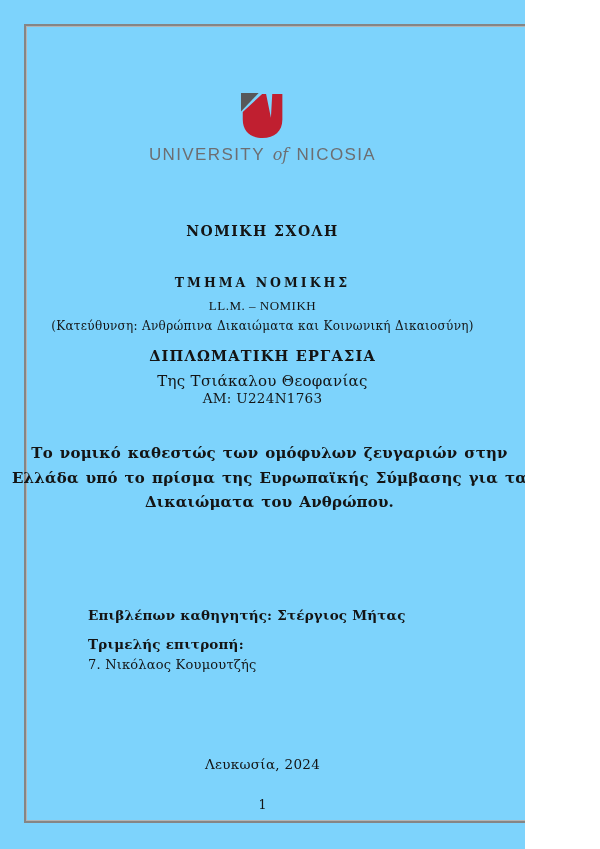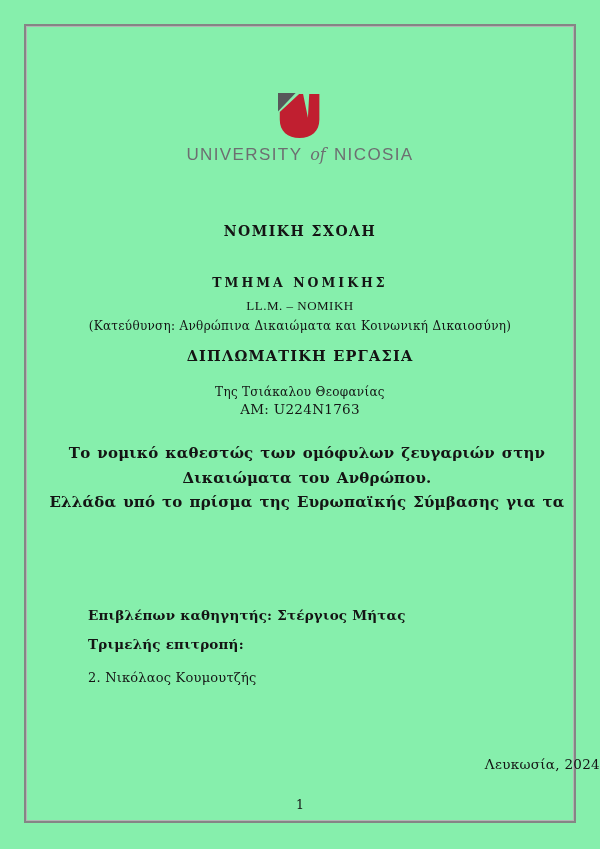--- a/index.html
+++ b/index.html
@@ -2,23 +2,23 @@
 <html><head>
 <meta charset="utf-8">
 <style>
   html, body {
     margin: 0;
     padding: 0;
     background: #ffffff;
   }
   .page {
     position: relative;
-    width: 600px;
+    width: 525px;
     height: 849px;
-    background: #86efac;
+    background: #7dd3fc;
     font-family: "DejaVu Serif", "Liberation Serif", serif;
     color: #141414;
     overflow: hidden;
   }
   
   .frame {
     position: absolute;
     left: 26px;
     top: 26px;
     width: 548px;
@@ -64,23 +64,23 @@
   }
   .program {
     font-size: 13px; letter-spacing: 0.5px; margin-bottom: 5px; font-family: Liberation Serif, serif;
   }
   .direction {
     font-size: 12px; letter-spacing: 0.3px;
   }
   
   .thesis-block { top: 347px; }
   .thesis-heading {
-    font-size: 14.5px; font-weight: bold; letter-spacing: 1.2px; margin-bottom: 20px;
+    font-size: 14.5px; font-weight: bold; letter-spacing: 1.2px; margin-bottom: 9px;
   }
-  .author { font-size: 12px; letter-spacing: 0.3px; line-height: 17px; }
+  .author { font-size: 15px; letter-spacing: 0.3px; line-height: 17px; }
   .student-id { font-size: 13.5px; letter-spacing: 0.3px; line-height: 16px; }
   
   .title-block {
     top: 441px;
     font-size: 15px;
     font-weight: bold;
     line-height: 24.5px;
     letter-spacing: 0.2px;
     word-spacing: 1.5px;
     padding-left: 7px;
@@ -90,25 +90,25 @@
   .committee-block {
     position: absolute;
     left: 88px;
     top: 607px;
     text-align: left;
   }
   .supervisor {
     font-size: 13.5px; font-weight: bold; letter-spacing: 0.2px; margin-bottom: 13px; text-align: center;
   }
   .committee-heading {
-    font-size: 13.5px; font-weight: bold; letter-spacing: 0.2px; margin-bottom: 18px; line-height: 16px;
+    font-size: 13.5px; font-weight: bold; letter-spacing: 0.2px; margin-bottom: 5px; line-height: 16px;
   }
   .member { font-size: 13px; line-height: 15px; letter-spacing: 0.2px; }
   
-  .location { top: 756px; font-size: 13.5px; letter-spacing: 0.3px; text-align: right; }
+  .location { top: 756px; font-size: 13.5px; letter-spacing: 0.3px; }
   .page-num { top: 797px; font-size: 12.5px; }
 </style>
 </head>
 <body>
 
 <div class="page">
 
   <div class="frame"></div>
 
   <div class="centered logo-wrap">
@@ -127,26 +127,26 @@
   </div>
 
   <div class="centered thesis-block">
     <div class="thesis-heading">ΔΙΠΛΩΜΑΤΙΚΗ ΕΡΓΑΣΙΑ</div>
     <div class="author">Της Τσιάκαλου Θεοφανίας</div>
     <div class="student-id">ΑΜ: U224N1763</div>
   </div>
 
   <div class="centered title-block">
     <div class="title-line">Το νομικό καθεστώς των ομόφυλων ζευγαριών στην</div>
+    <div class="title-line">Ελλάδα υπό το πρίσμα της Ευρωπαϊκής Σύμβασης για τα</div>
     <div class="title-line">Δικαιώματα του Ανθρώπου.</div>
-    <div class="title-line">Ελλάδα υπό το πρίσμα της Ευρωπαϊκής Σύμβασης για τα</div>
   </div>
 
   <div class="committee-block">
     <div class="supervisor">Επιβλέπων καθηγητής: Στέργιος Μήτας</div>
     <div class="committee-heading">Τριμελής επιτροπή:</div>
-    <div class="member">2. Νικόλαος Κουμουτζής</div>
+    <div class="member">7. Νικόλαος Κουμουτζής</div>
   </div>
 
   <div class="centered location">Λευκωσία, 2024</div>
   <div class="centered page-num">1</div>
 
 </div>
 
 </body></html>

